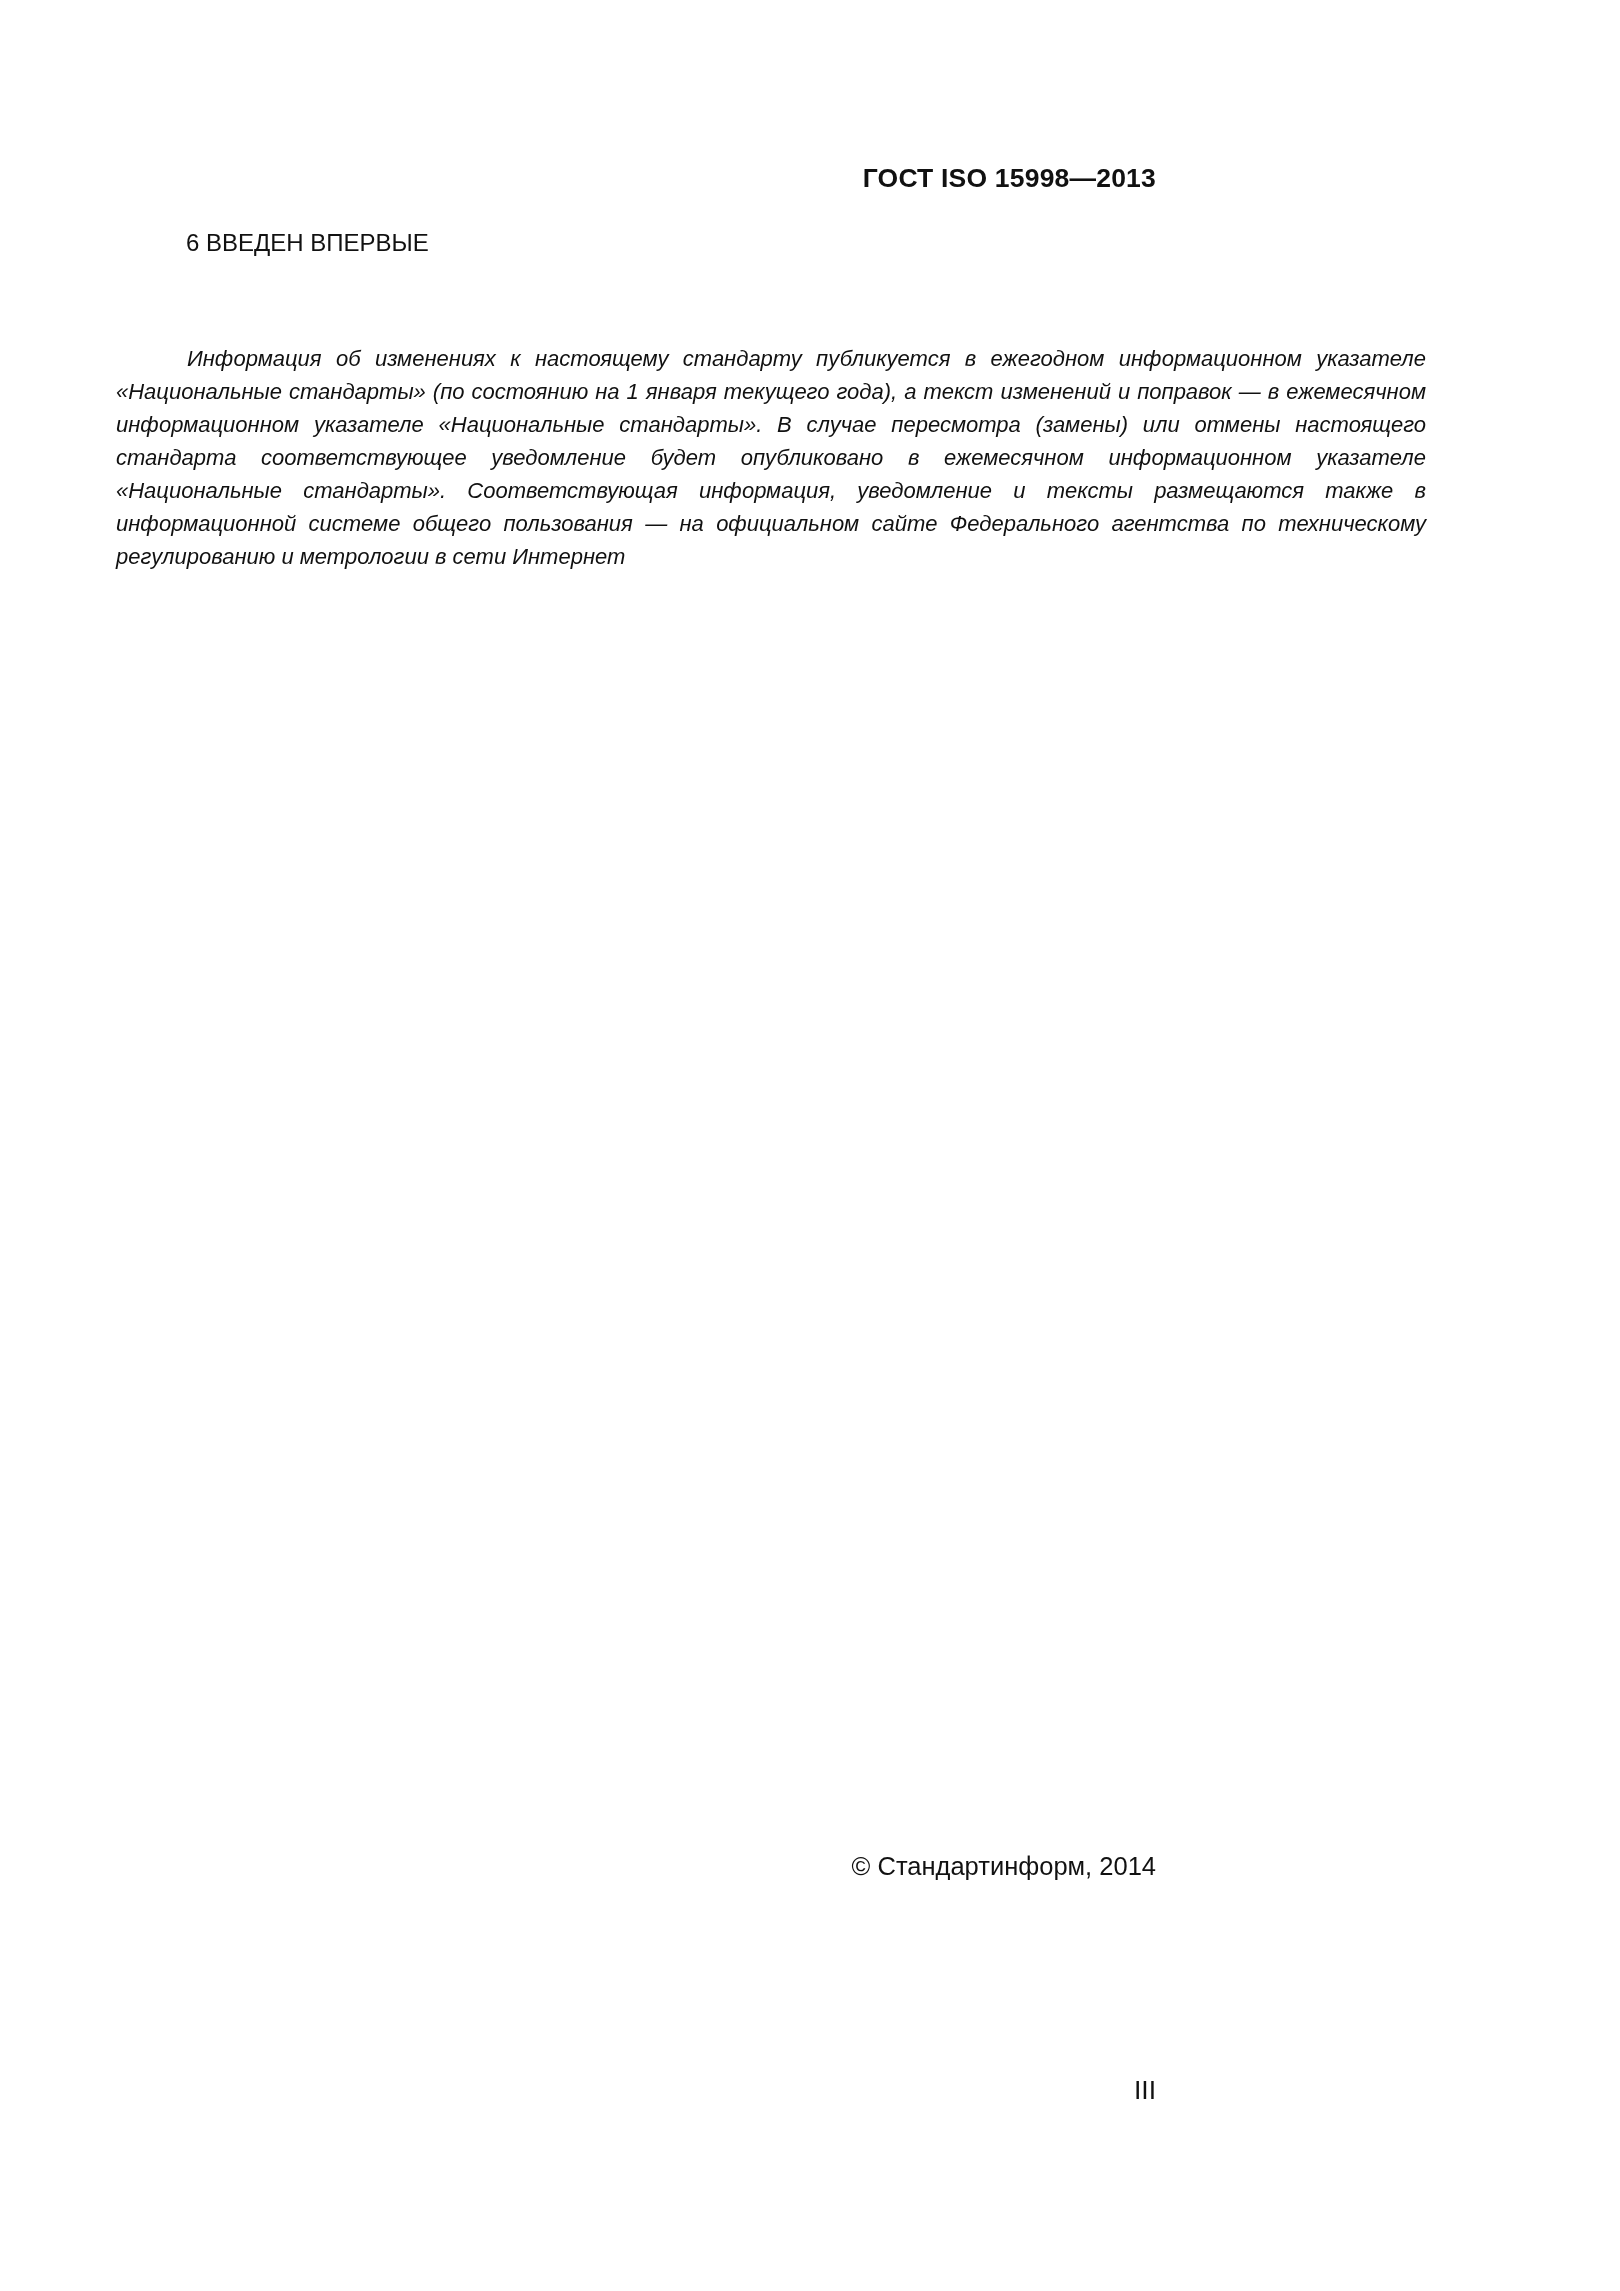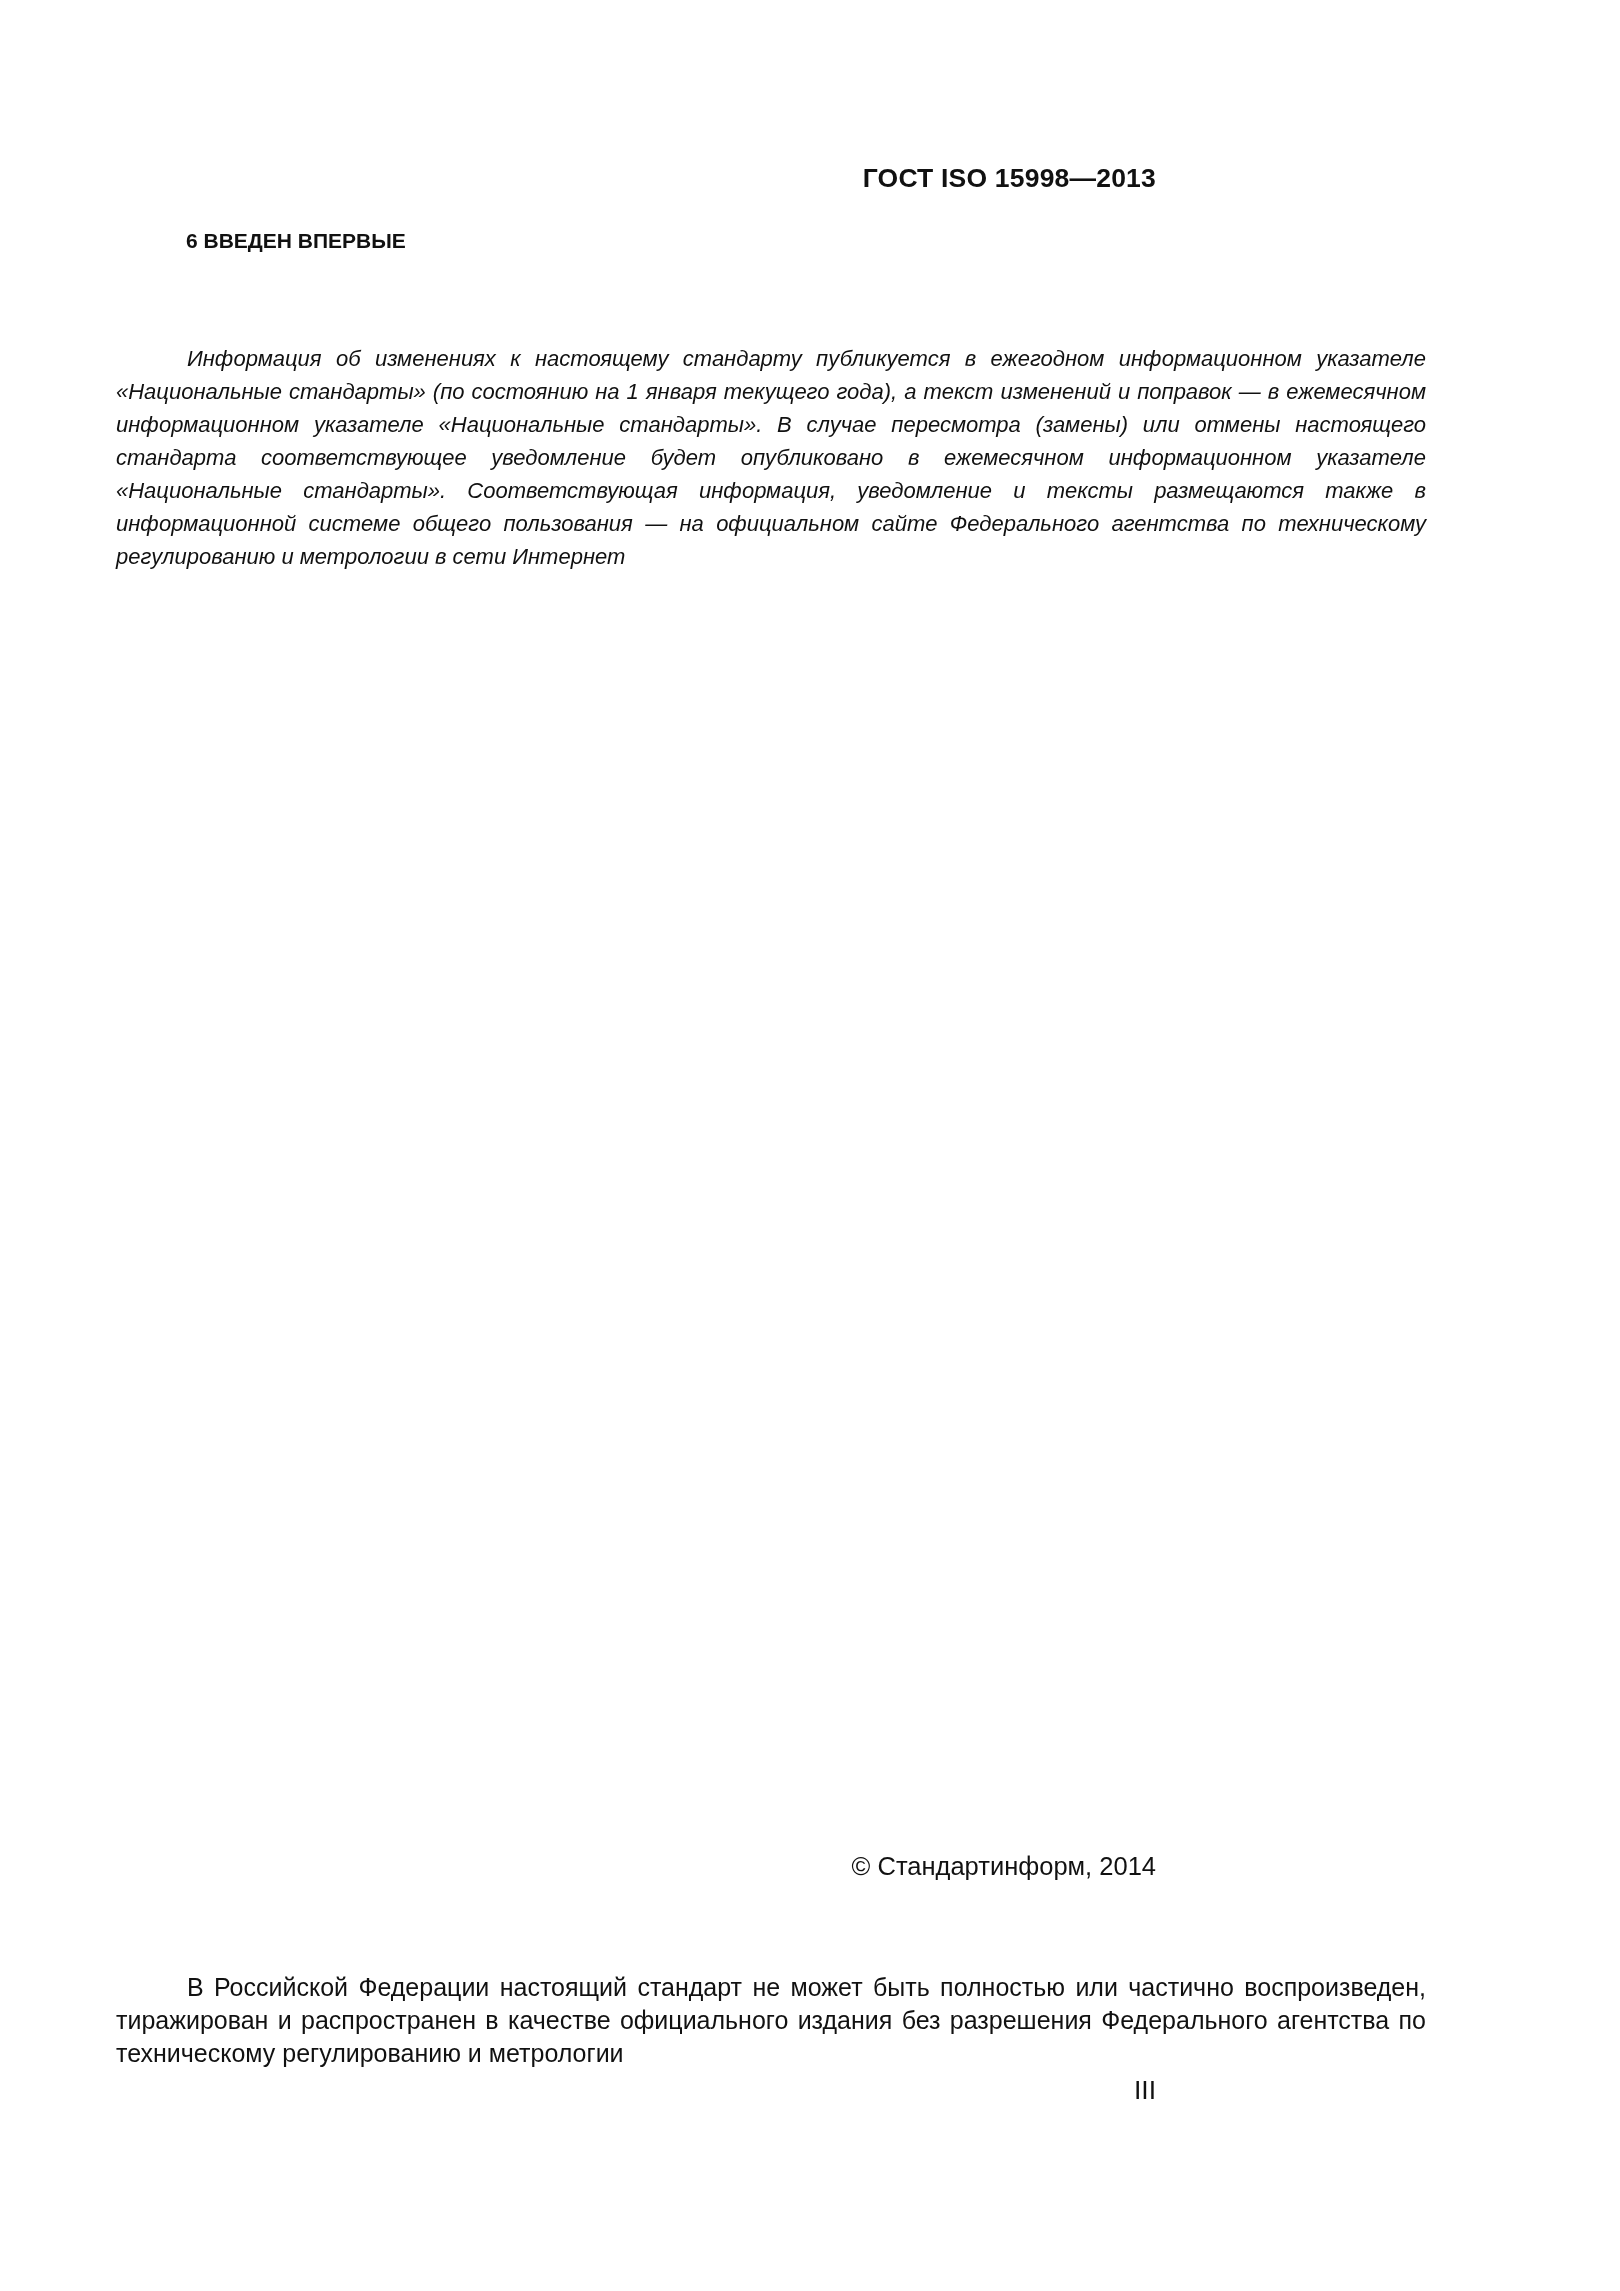--- a/index.html
+++ b/index.html
@@ -28,23 +28,22 @@
       top: 163px;
       font-weight: bold;
       font-size: 26.5px;
       letter-spacing: 0.2px;
       white-space: nowrap;
     }
     .section-item {
       position: absolute;
       left: 186px;
       top: 229px;
-      font-size: 21px;
+      font-size: 24px;
       white-space: nowrap;
-      font-weight: bold;
     }
     .info-block {
       position: absolute;
       left: 116px;
       top: 342px;
       width: 1310px;
       font-style: italic;
       font-size: 22px;
       line-height: 33px;
       text-align: justify;
@@ -80,17 +79,16 @@
 
 <div class="page">
   <div class="doc-header">ГОСТ ISO 15998—2013</div>
 
   <div class="section-item">6 ВВЕДЕН ВПЕРВЫЕ</div>
 
   <p class="info-block" lang="ru" style="margin:0; hyphens:auto;">Информация об изменениях к настоящему стандарту публикуется в ежегодном информационном указателе «Национальные стандарты» (по состоянию на 1 января текущего года), а текст изменений и поправок — в ежемесячном информационном указателе «Национальные стандарты». В случае пересмотра (замены) или отмены настоящего стандарта соответствующее уведомление будет опубликовано в ежемесячном информационном указателе «Национальные стандарты». Соответствующая информация, уведомление и тексты размещаются также в информационной системе общего пользования — на официальном сайте Федерального агентства по техническому регулированию и метрологии в сети Интернет</p>
 
   <div class="copyright">© Стандартинформ, 2014</div>
 
-  <p class="reproduction-notice" lang="ru" style="margin:0; hyphens:auto;">В Российской Федерации настоящий стандарт не может быть полностью или частично воспроизведен, тиражирован и распространен в качестве официального издания без разрешения Федерального агентства по техническому регулированию и метрологии</p>
 
   <div class="page-number">III</div>
 </div>
 
 
 </body></html>

